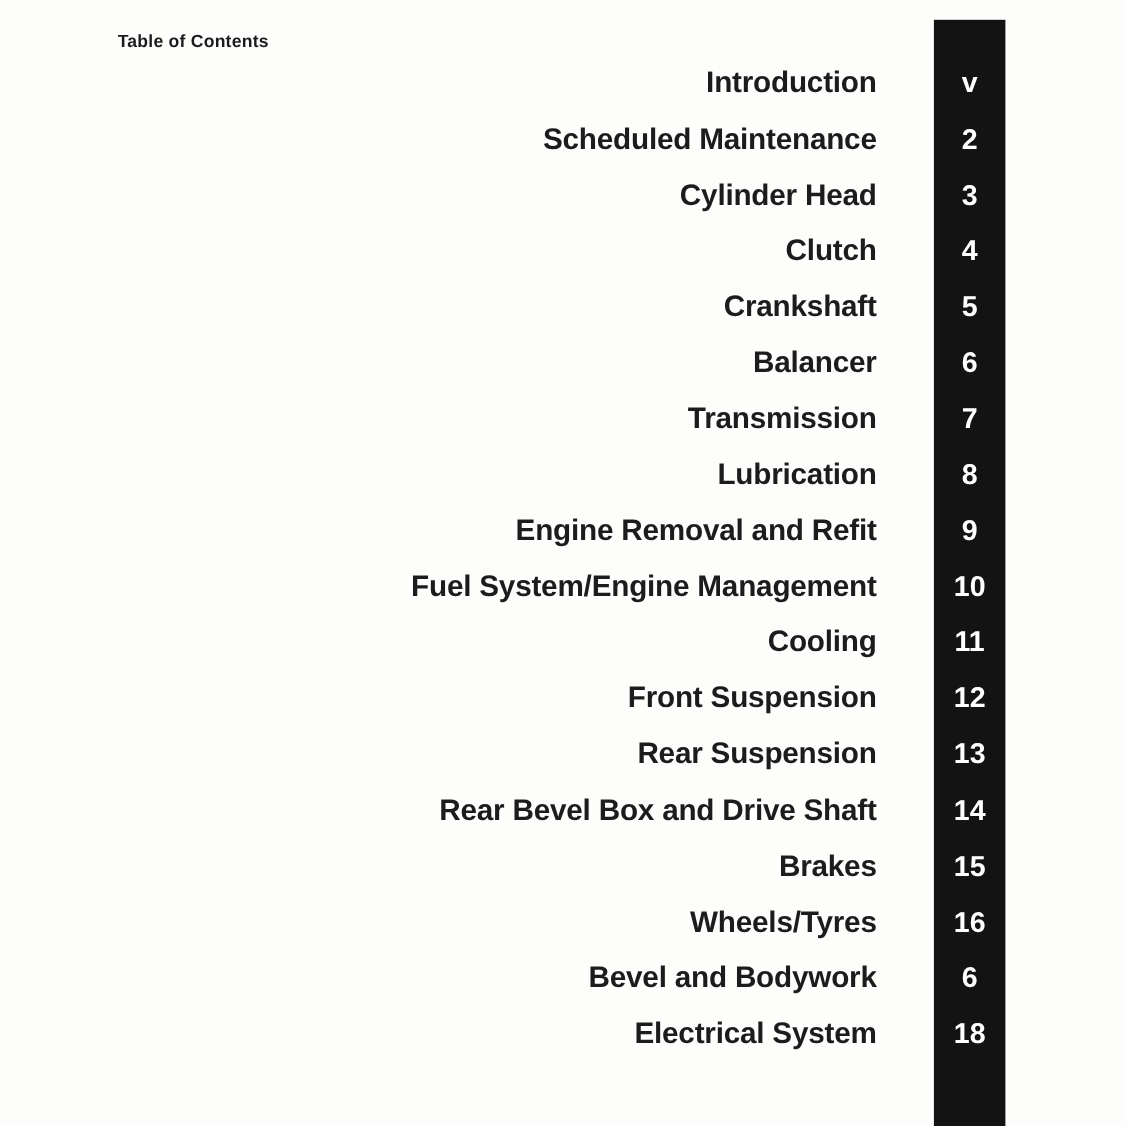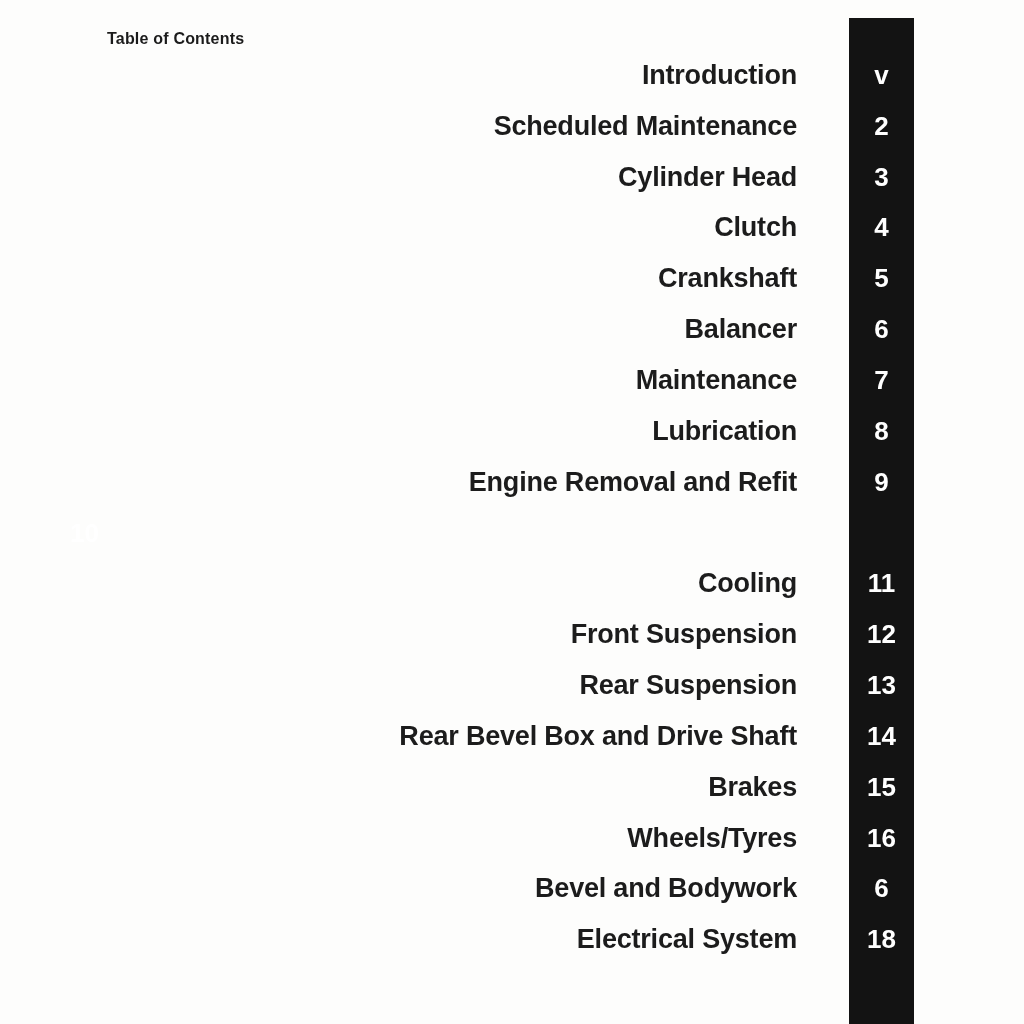--- a/index.html
+++ b/index.html
@@ -99,35 +99,36 @@
       <span class="toc-entry-label">Crankshaft</span>
       <span class="toc-entry-number">5</span>
     </div>
 
     <div class="toc-row">
       <span class="toc-entry-label">Balancer</span>
       <span class="toc-entry-number">6</span>
     </div>
 
     <div class="toc-row">
-      <span class="toc-entry-label">Maintenance</span>
+      <span class="toc-entry-label">Transmission</span>
       <span class="toc-entry-number">7</span>
     </div>
 
     <div class="toc-row">
       <span class="toc-entry-label">Lubrication</span>
       <span class="toc-entry-number">8</span>
     </div>
 
     <div class="toc-row">
       <span class="toc-entry-label">Engine Removal and Refit</span>
       <span class="toc-entry-number">9</span>
     </div>
 
     <div class="toc-row">
+      <span class="toc-entry-label">Fuel System/Engine Management</span>
       <span class="toc-entry-number">10</span>
     </div>
 
     <div class="toc-row">
       <span class="toc-entry-label">Cooling</span>
       <span class="toc-entry-number">11</span>
     </div>
 
     <div class="toc-row">
       <span class="toc-entry-label">Front Suspension</span>

